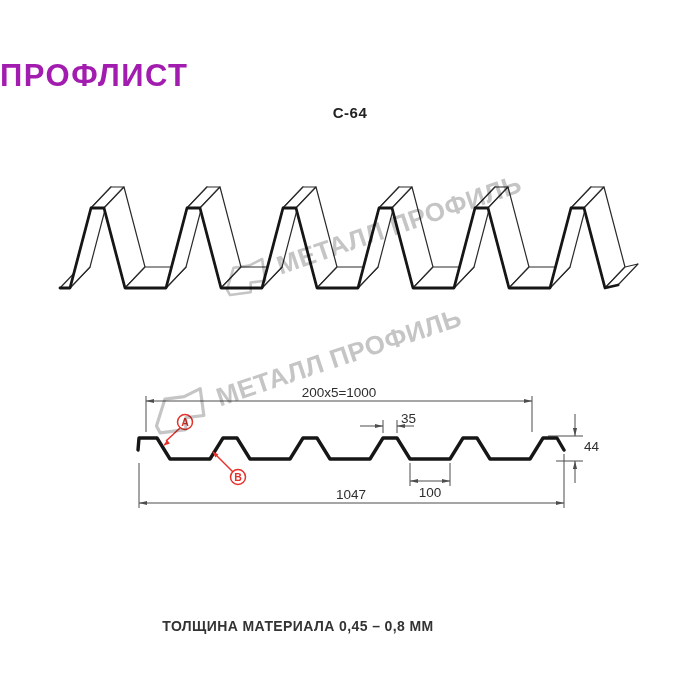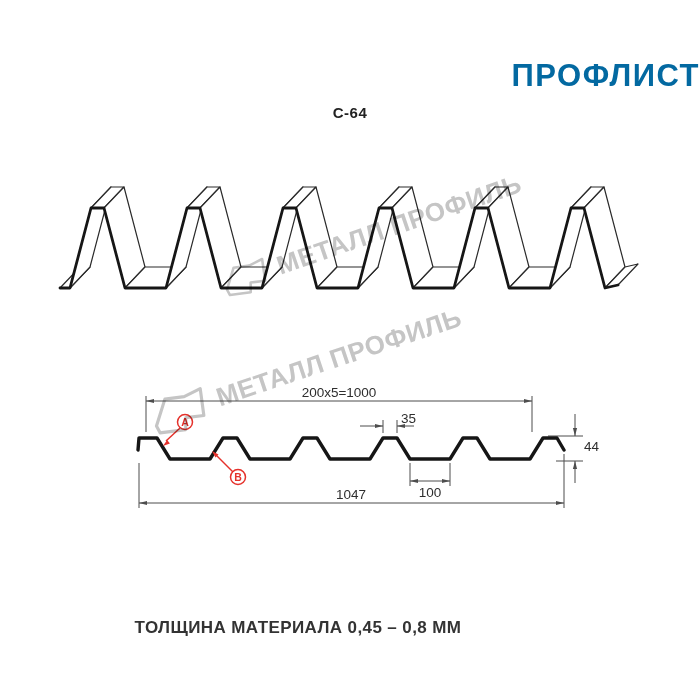--- a/index.html
+++ b/index.html
@@ -1,25 +1,25 @@
 <!DOCTYPE html>
 <html><head>
 <meta charset="utf-8">
 <style>
   html,body{margin:0;padding:0;}
   body{width:700px;height:700px;background:#ffffff;font-family:"Liberation Sans",sans-serif;overflow:hidden;}
   .page{position:relative;width:700px;height:700px;background:#fff;}
-  .title{position:absolute;top:58px;left:0;width:700px;text-align:right;
-         font-size:31px;font-weight:bold;letter-spacing:1.5px;color:#0369a1;margin:0;}
+  .title{position:absolute;top:58px;left:0;width:700px;text-align:left;
+         font-size:31px;font-weight:bold;letter-spacing:1.5px;color:#a21caf;margin:0;}
   .subtitle{position:absolute;top:104px;left:0;width:700px;text-align:center;
          font-size:15px;font-weight:bold;letter-spacing:0.5px;color:#222;}
   .drawing3d{position:absolute;left:40px;top:163px;}
   .section{position:absolute;left:120px;top:380px;}
   .footer-note{position:absolute;top:618px;left:0;width:596px;text-align:center;
-         font-size:17px;font-weight:bold;letter-spacing:0.4px;color:#333;}
+         font-size:14px;font-weight:bold;letter-spacing:0.4px;color:#333;}
   
   .face{fill:#ffffff;stroke:#2a2a2a;stroke-width:1.2;stroke-linejoin:round;}
   .cutEdge{fill:none;stroke:#161616;stroke-width:2.8;stroke-linejoin:round;stroke-linecap:round;}
   
   .profileLine{fill:none;stroke:#161616;stroke-width:3.4;stroke-linejoin:round;stroke-linecap:round;}
   .dim{stroke:#4d4d4d;stroke-width:1;fill:none;}
   .dimArrow{fill:#4d4d4d;stroke:none;}
   .dimText{fill:#2e2e2e;font-size:13.5px;font-family:"Liberation Sans",sans-serif;}
   .redMark{stroke:#e5312b;stroke-width:1.5;fill:none;}
   .redHead{fill:#e5312b;stroke:none;}

